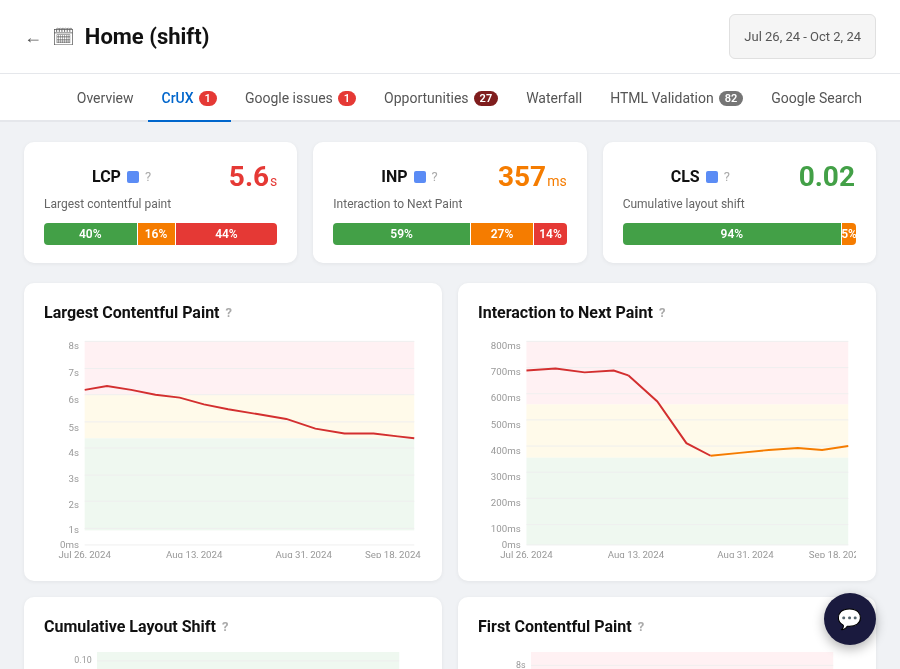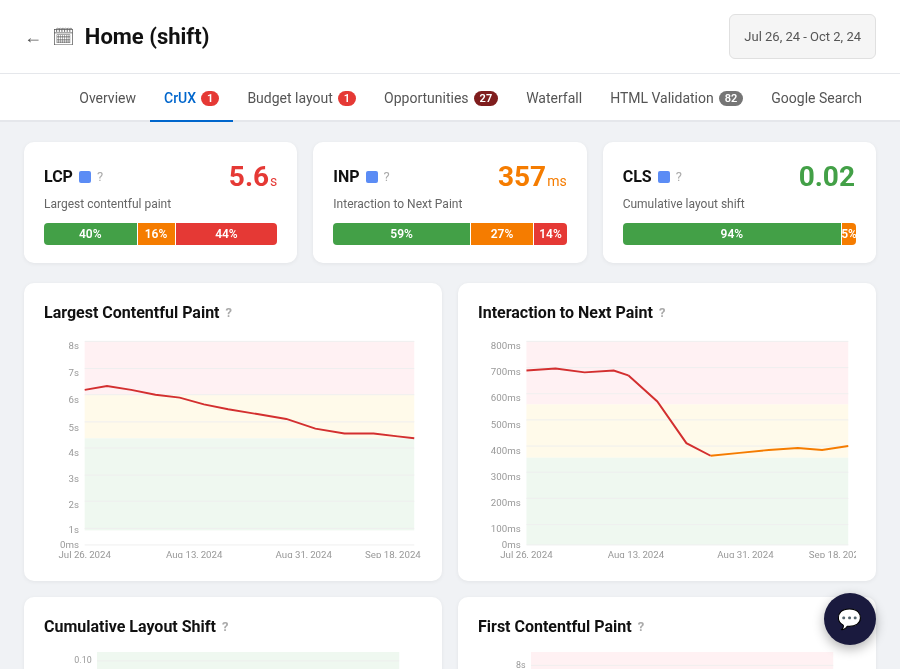--- a/index.html
+++ b/index.html
@@ -103,20 +103,21 @@
       border-radius: 10px;
       padding: 18px 20px;
       flex: 1;
       box-shadow: 0 1px 4px rgba(0,0,0,0.06);
     }
     .metric-card-header {
       display: flex;
       align-items: center;
       justify-content: space-between;
       margin-bottom: 4px;
+      margin-left: 48px;
     }
     .metric-label-row {
       display: flex;
       align-items: center;
       gap: 6px;
     }
     .metric-label {
       font-size: 16px;
       font-weight: 700;
       color: #111;
@@ -246,21 +247,21 @@
 <nav class="nav">
 
 <div class="nav-item">
       <span>Overview</span>
     </div>
     <div class="nav-item active">
       <span>CrUX</span>
       <span class="badge badge-red">1</span>
     </div>
     <div class="nav-item">
-      <span>Budget layout</span>
+      <span>Google issues</span>
       <span class="badge badge-red">1</span>
     </div>
     <div class="nav-item">
       <span>Opportunities</span>
       <span class="badge badge-blue">27</span>
     </div>
     <div class="nav-item">
       <span>Waterfall</span>
     </div>
     <div class="nav-item">

